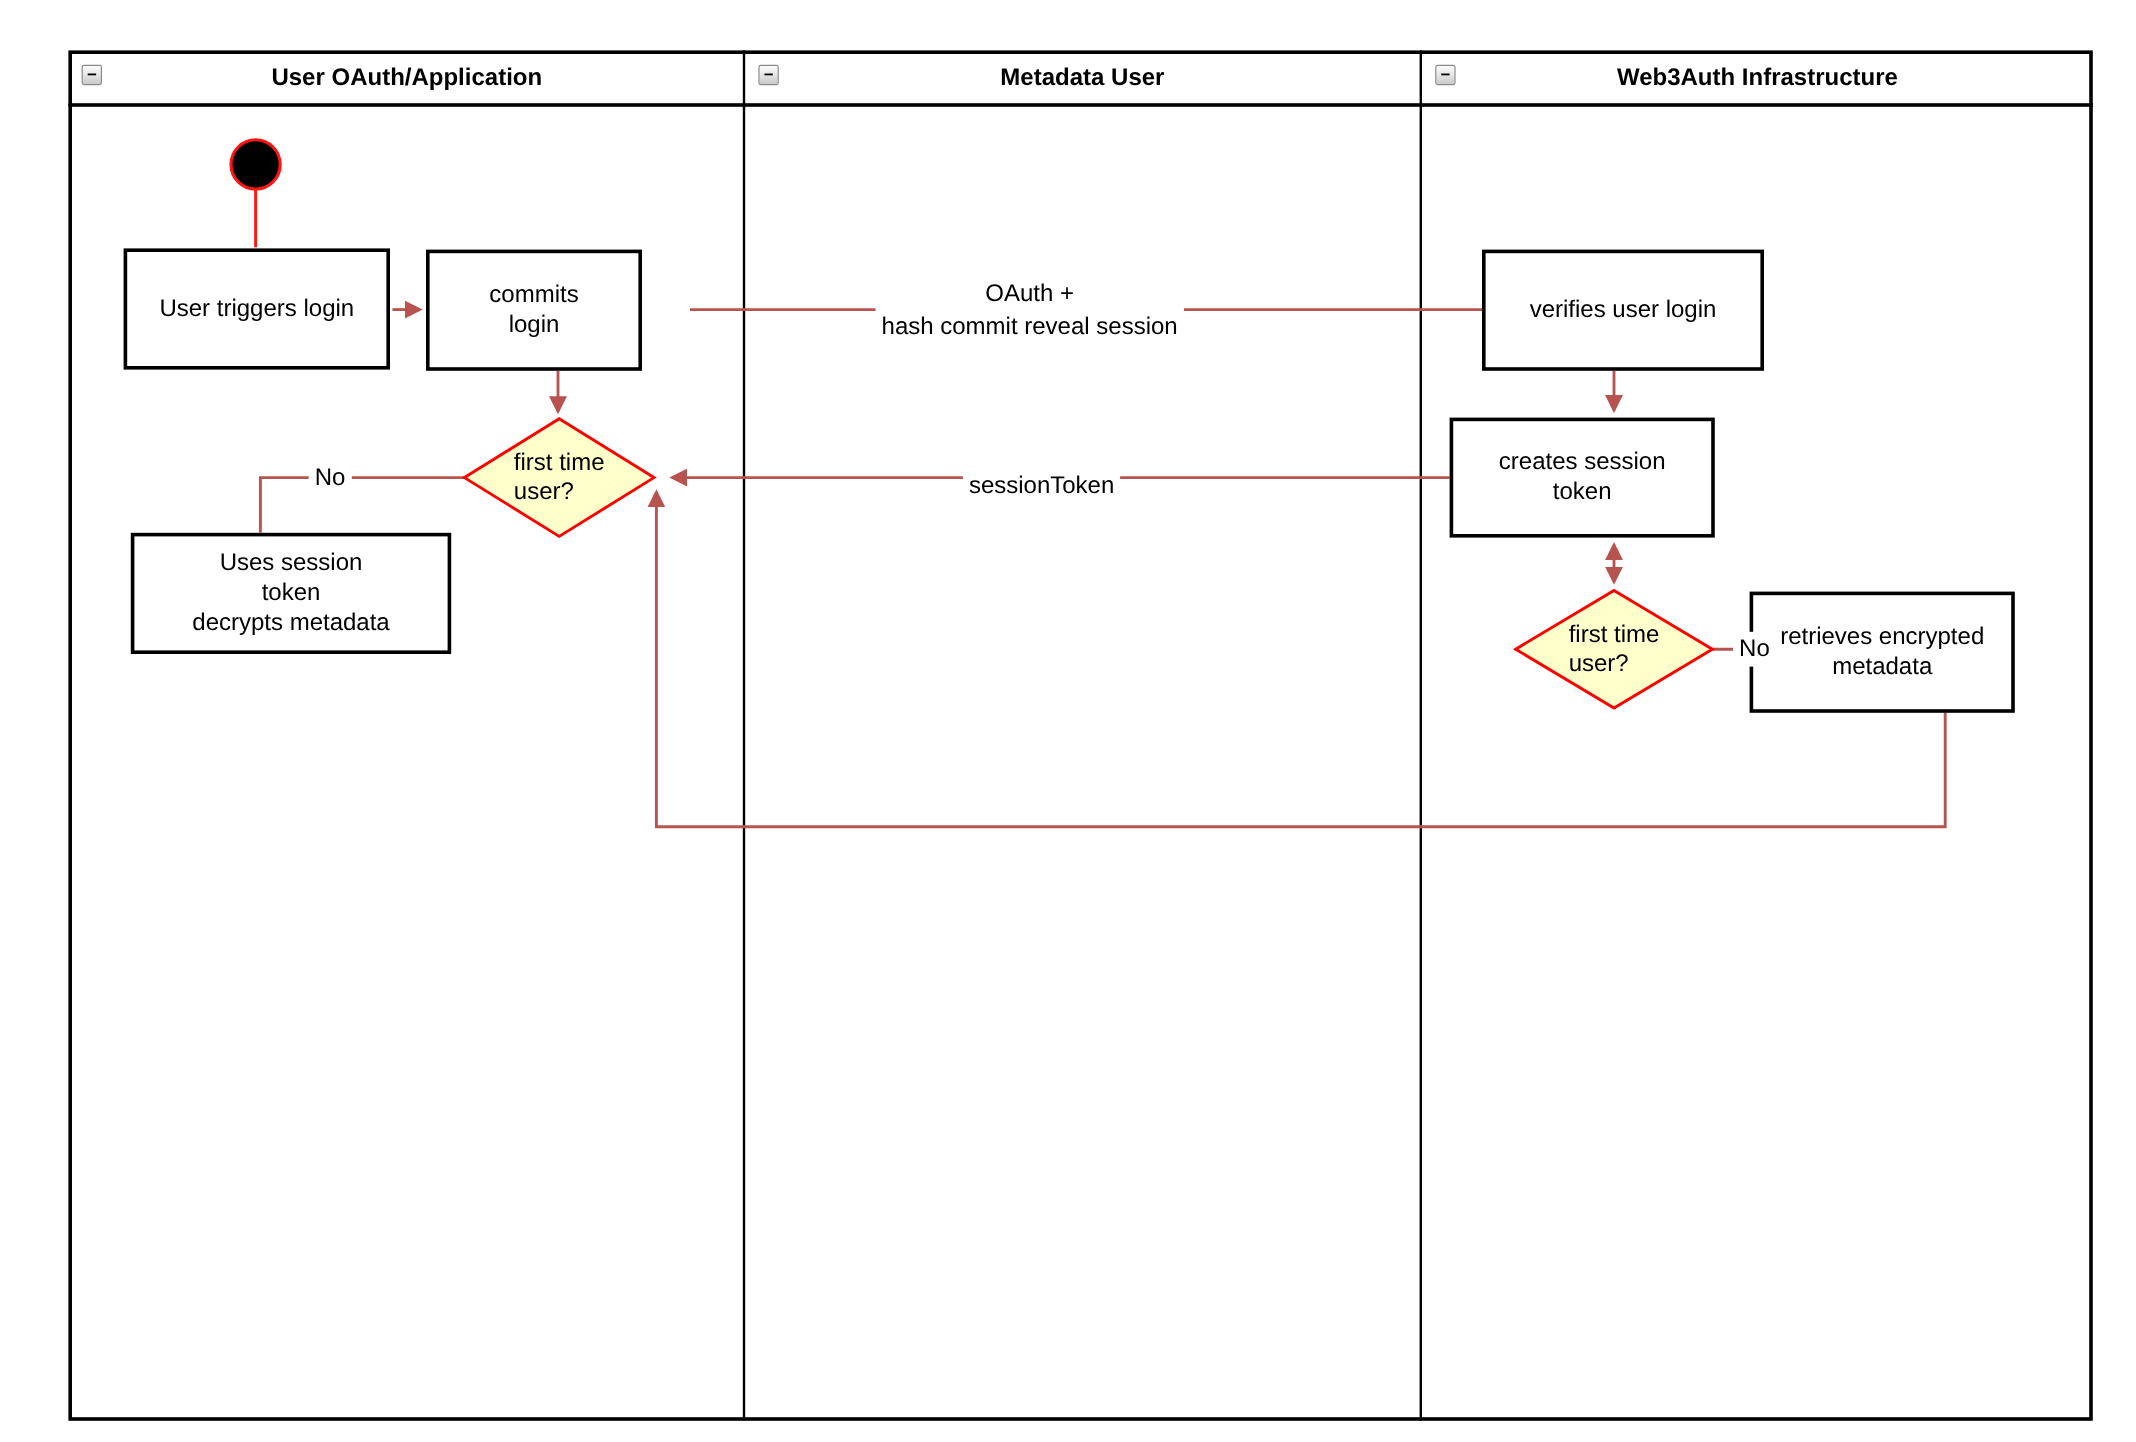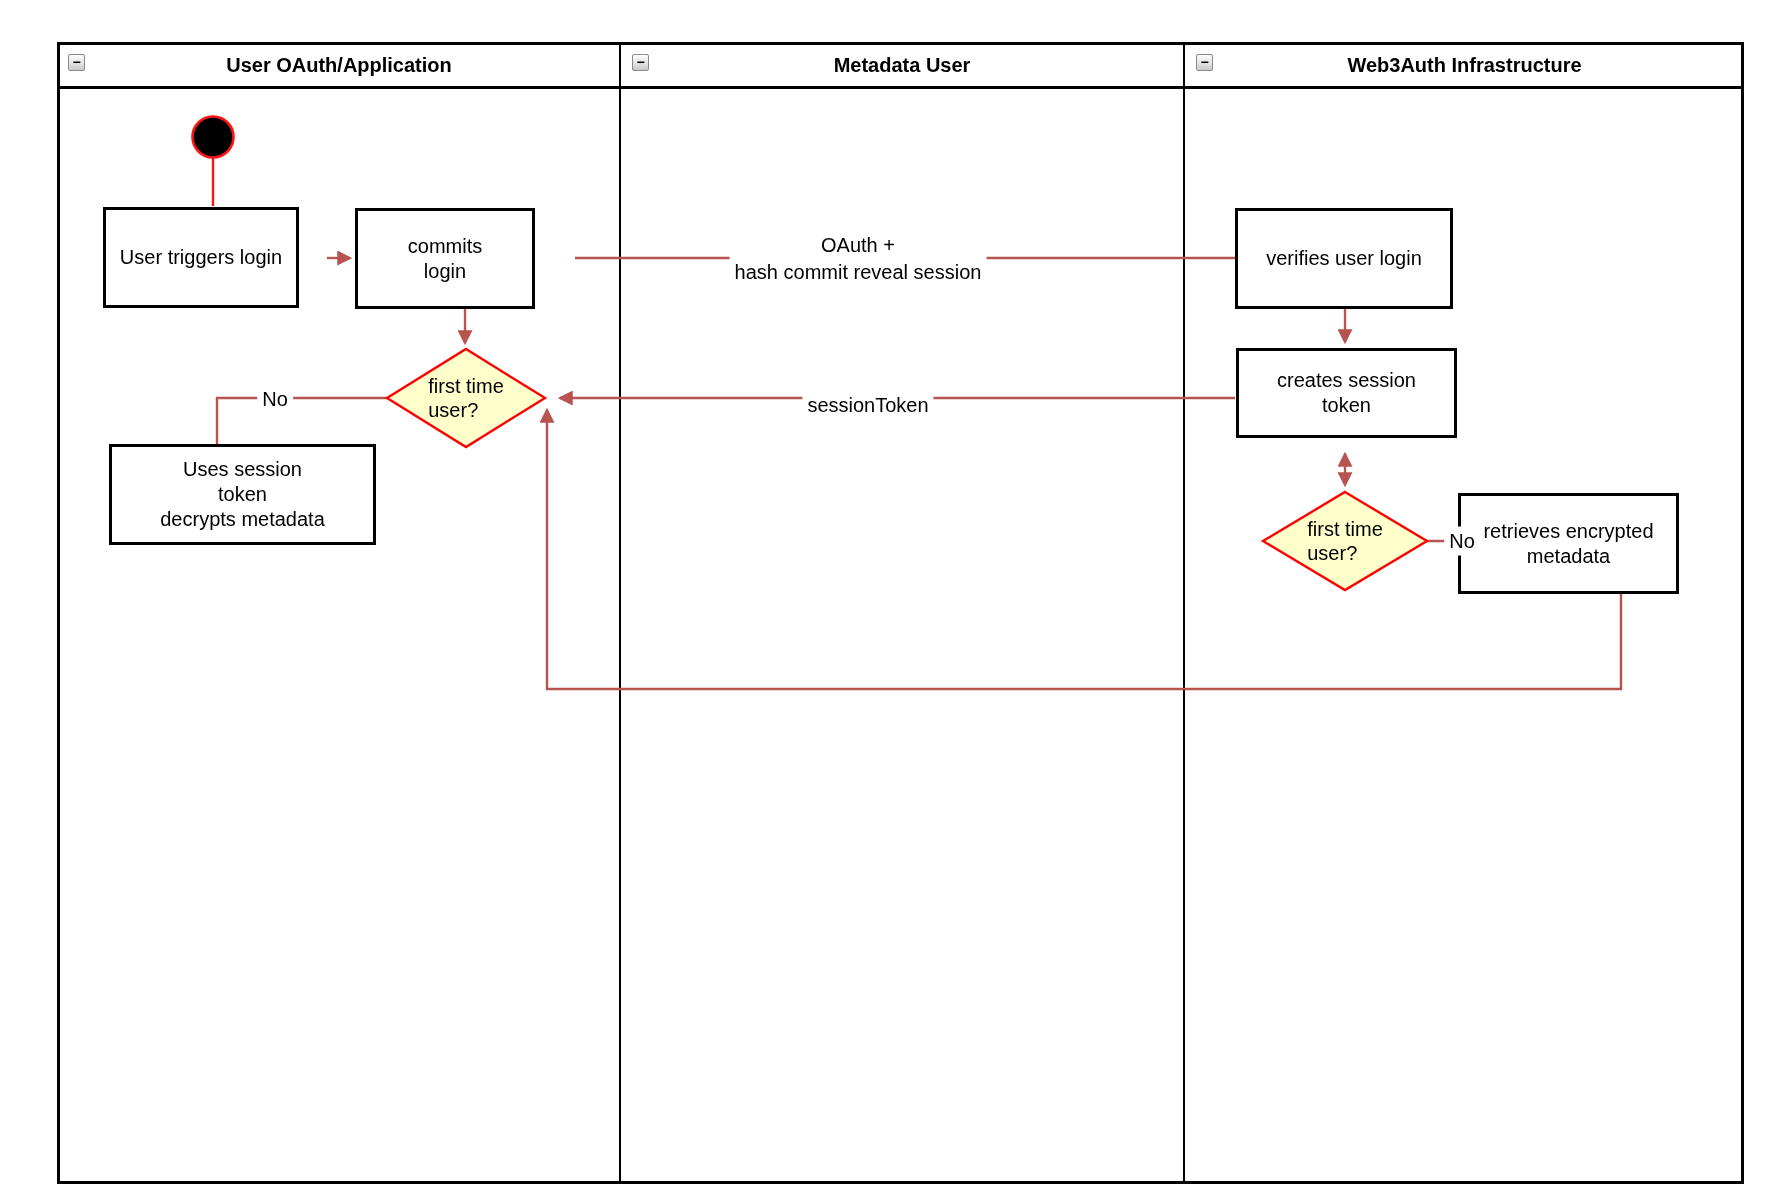--- a/index.html
+++ b/index.html
@@ -79,25 +79,25 @@
   <path class="edge" d="M1345 454 L1345 485" marker-start="url(#arrow)" marker-end="url(#arrow)"></path>
   <path class="edge" d="M1427 541 L1510 541"></path>
   <path class="edge" d="M1621 593 L1621 689 L547 689 L547 410" marker-end="url(#arrow)"></path>
 
   <circle cx="213" cy="137" r="20.5" fill="#000000" stroke="#ff1414" stroke-width="2.6"></circle>
 
   <polygon points="466,349 545,398 466,447 387,398" fill="#ffffcc" stroke="#ff0000" stroke-width="2.4"></polygon>
   <polygon points="1345,492 1427,541 1345,590 1263,541" fill="#ffffcc" stroke="#ff0000" stroke-width="2.4"></polygon>
 </svg>
 
-<div class="abs node" style="left:103px; top:207px; width:196px; height:101px;text-align:center;">User triggers login</div>
+<div class="abs node" style="left:103px; top:207px; width:222px; height:101px;text-align:center;">User triggers login</div>
 <div class="abs node" style="left:355px; top:208px; width:180px; height:101px;">commits
 login</div>
-<div class="abs node" style="left:1235px; top:208px; width:218px; height:101px;">verifies user login</div>
-<div class="abs node" style="left:1236px; top:348px; width:221px; height:90px;">creates session
+<div class="abs node" style="left:1235px; top:208px; width:235px; height:101px;">verifies user login</div>
+<div class="abs node" style="left:1208px; top:348px; width:221px; height:100px;">creates session
 token</div>
 <div class="abs node" style="left:109px; top:444px; width:267px; height:101px;">Uses session
 token
 decrypts metadata</div>
 <div class="abs node" style="left:1458px; top:493px; width:221px; height:101px;">retrieves encrypted
 metadata</div>
 
 <div class="abs dlabel" style="left:466px; top:398px;">first time
 user?</div>
 <div class="abs dlabel" style="left:1345px; top:541px;">first time

